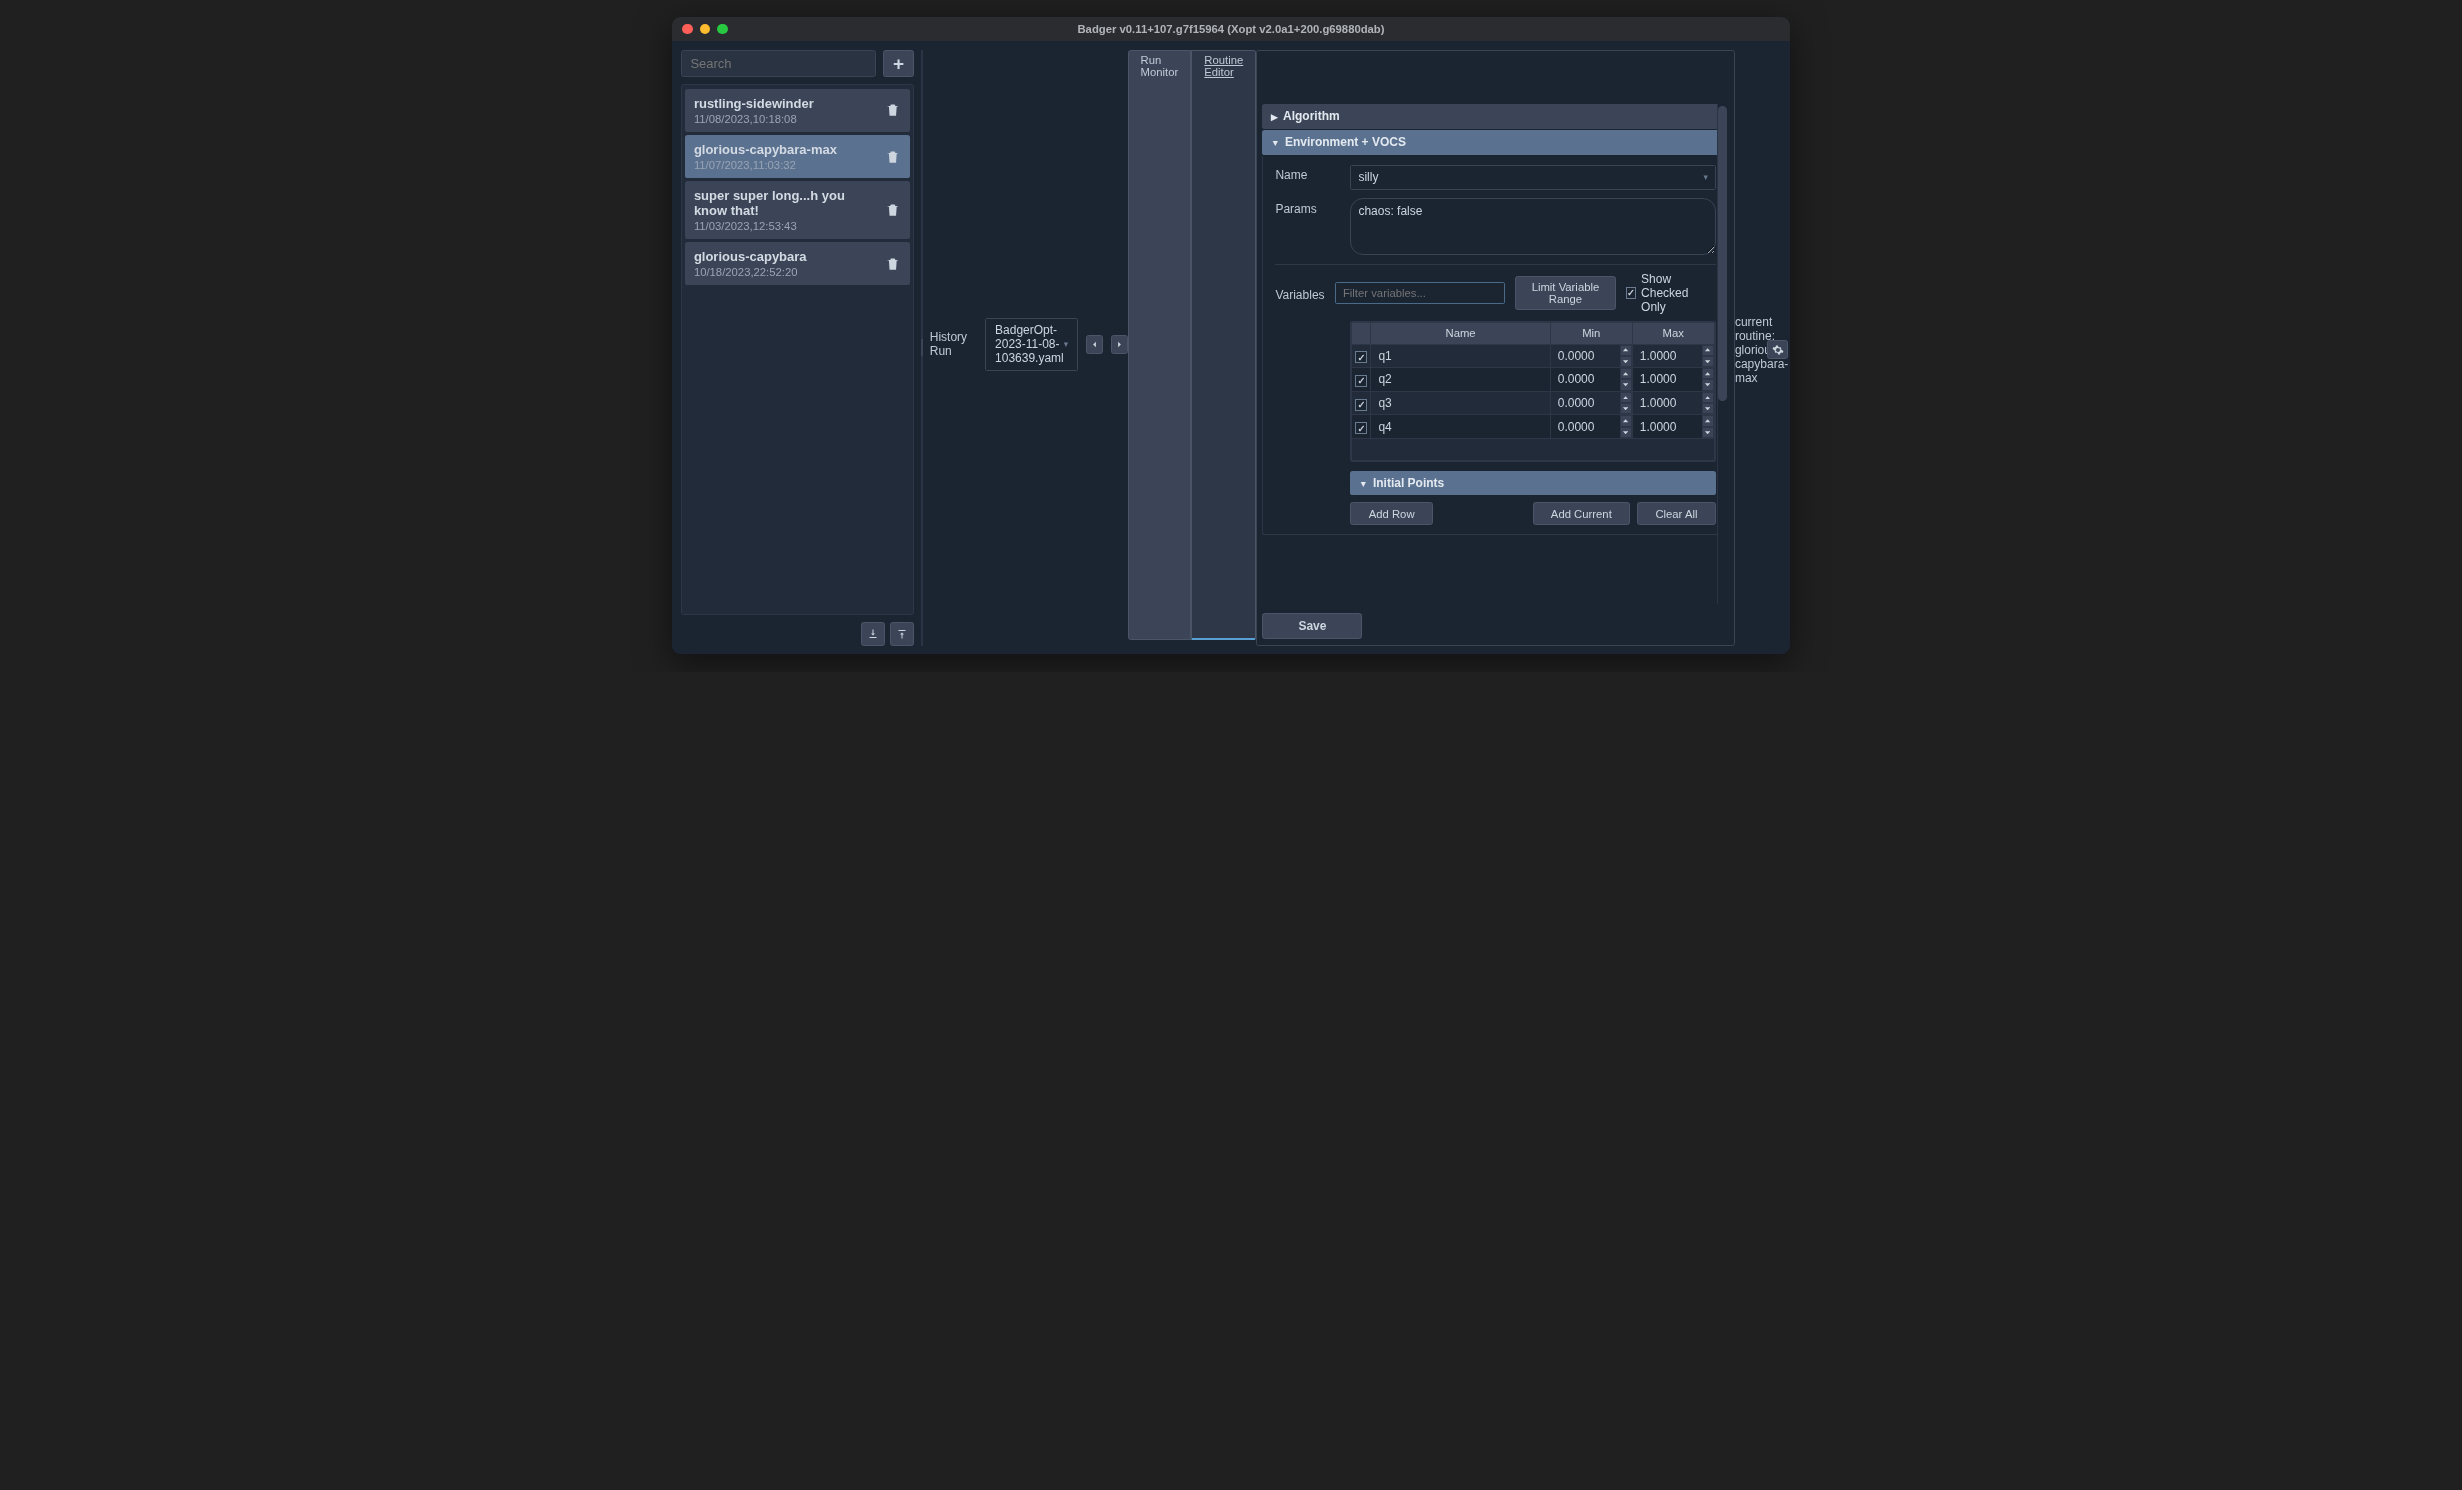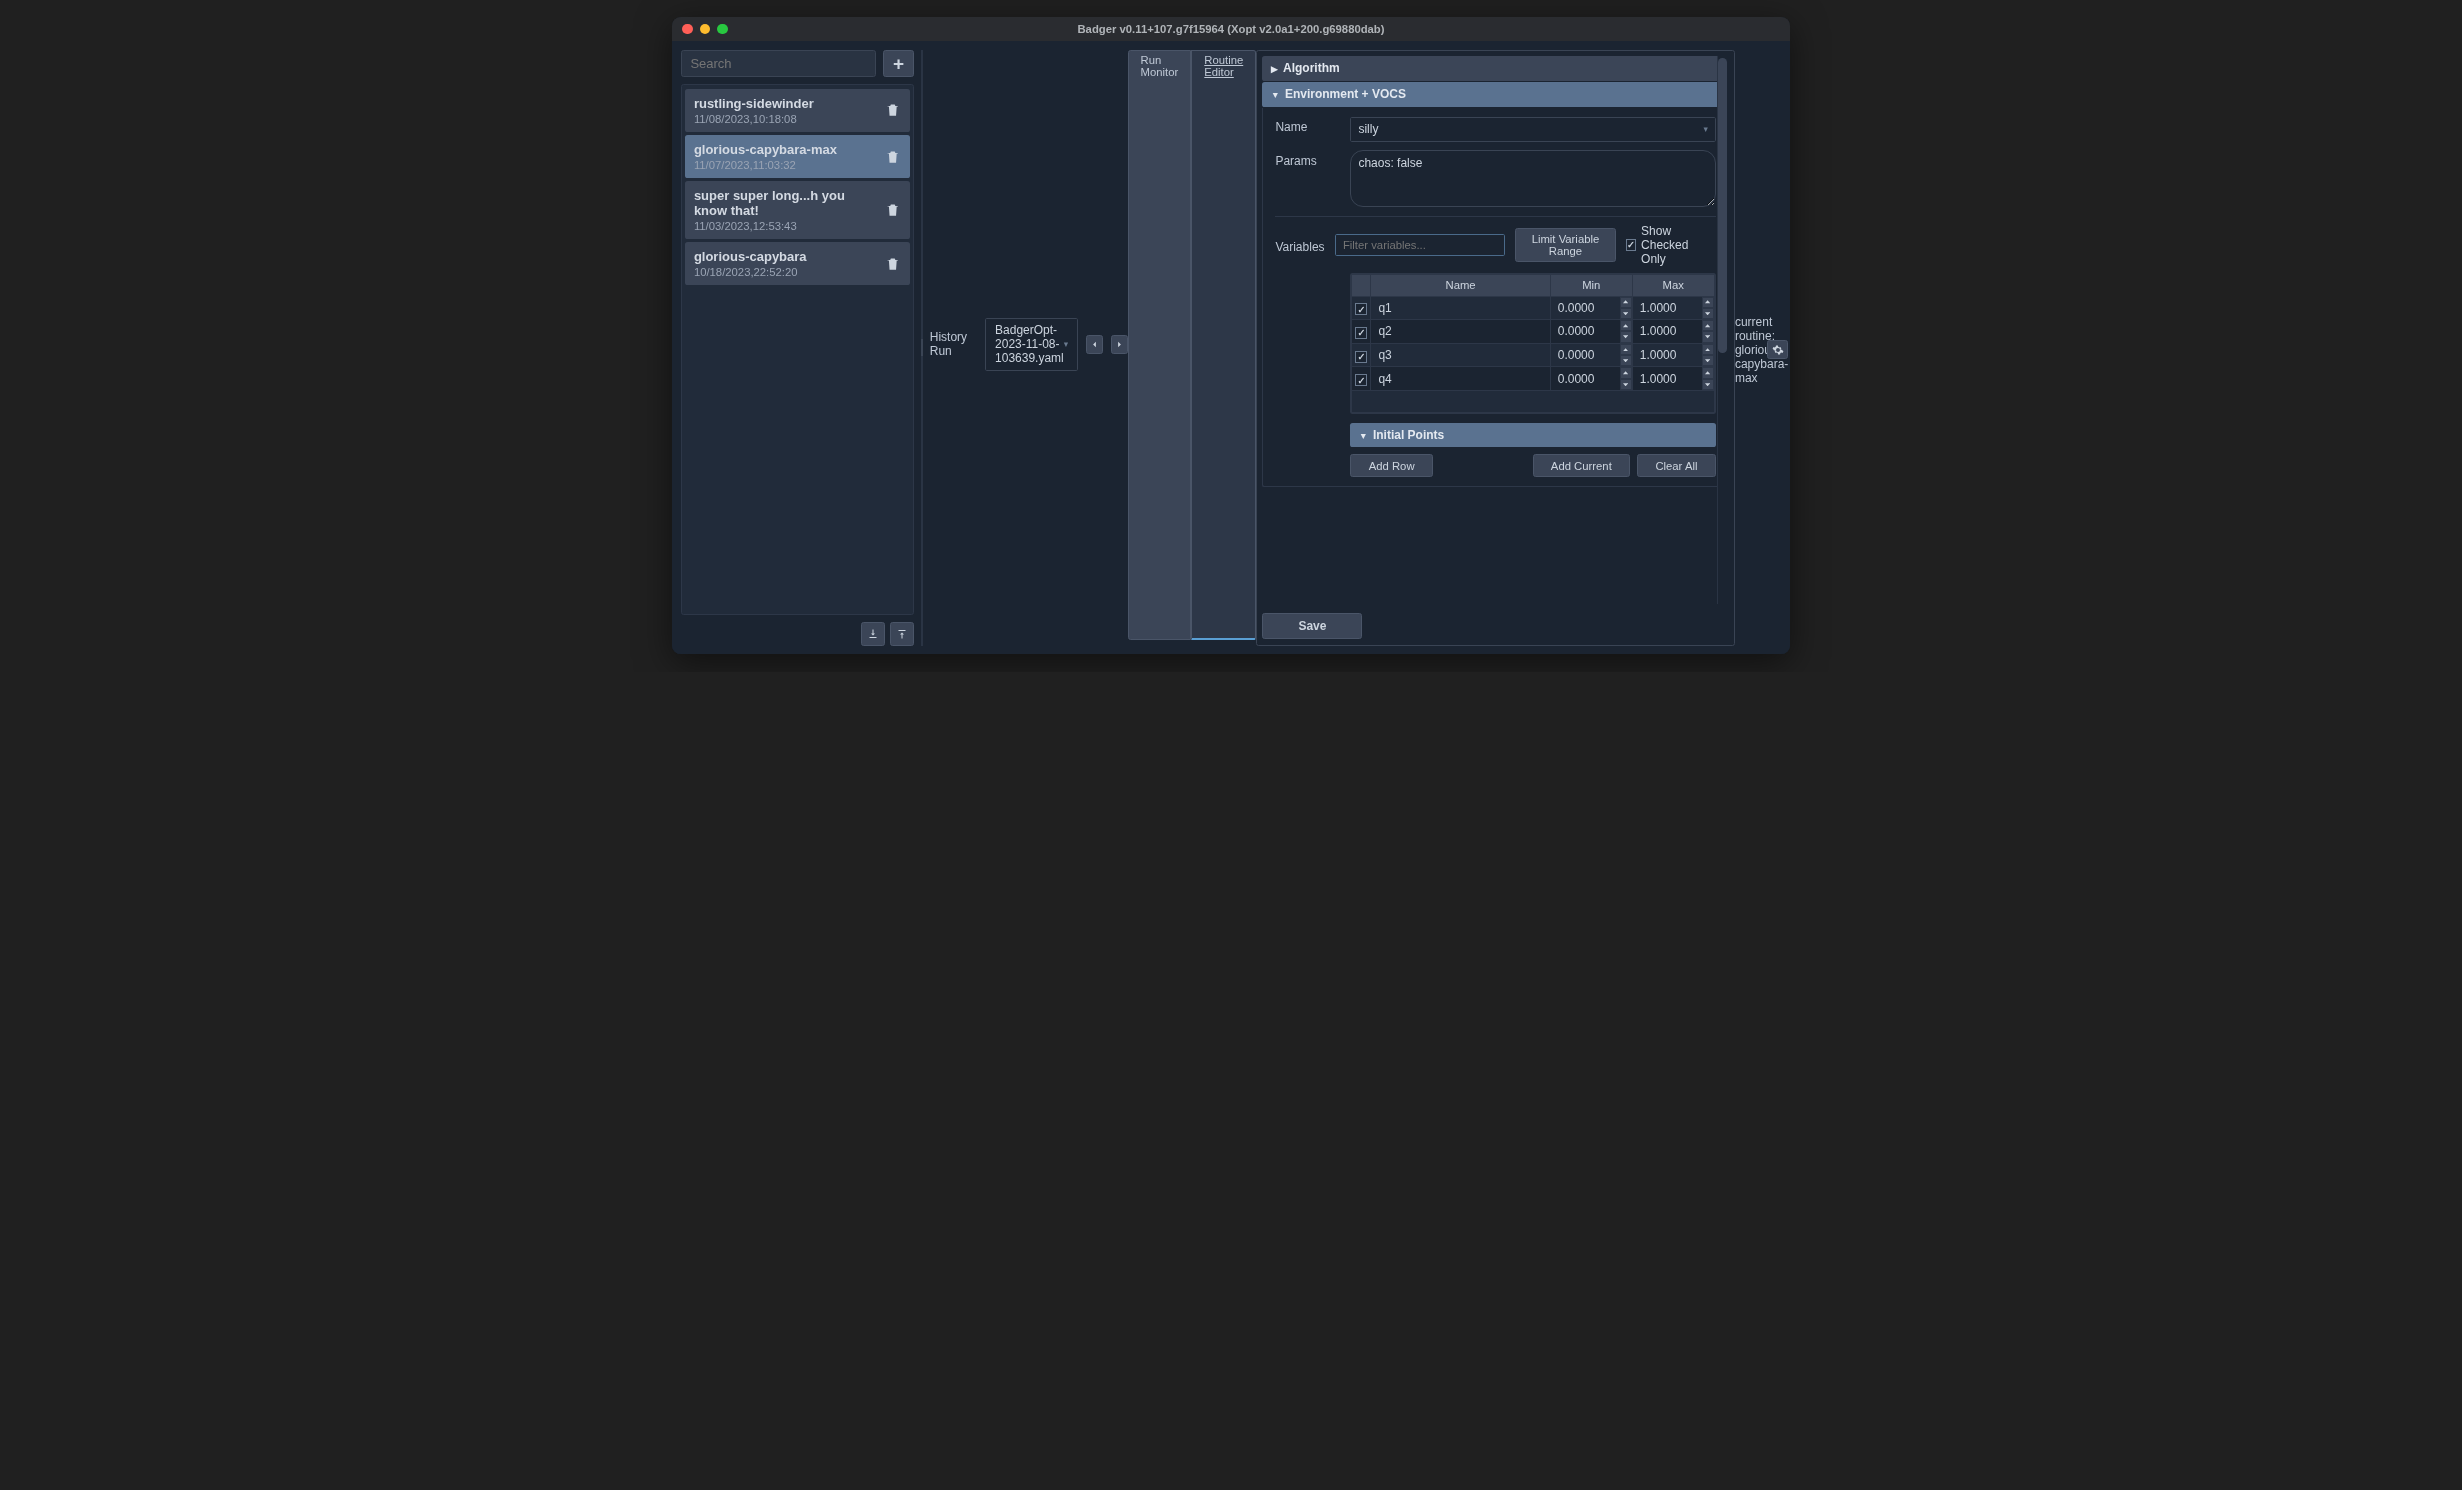--- a/index.html
+++ b/index.html
@@ -34,21 +34,21 @@
 .history-label { color: #bfc8d5; font-size: 12px; }
 .history-select { flex: 1; background: #1b2431; border: 0.9px solid #3a4454; color: #cdd5df; padding: 4.3px 8.7px; border-radius: 1.7px; font-size: 12px; display:flex; align-items:center; justify-content:space-between;}
 .nav-btn { width: 21px; height: 19px; background: #3b4557; border: 0.9px solid #4a5568; border-radius: 2.6px; cursor: pointer; display:flex; align-items:center; justify-content:center;}
 .nav-btn svg { width: 7px; height: 7px; fill: #cdd5df; }
 .tabs { display: flex; justify-content: center; margin-bottom: 5.2px; }
 .tab { padding: 3.5px 12px; background: #3b4557; border: 0.9px solid #4a5568; color: #bfc8d5; font-size: 11.3px; cursor: pointer; }
 .tab:first-child { border-radius: 2.6px 0 0 2.6px; }
 .tab:last-child { border-radius: 0 2.6px 2.6px 0; text-decoration: underline; }
 .tab.active { background: #2d3748; border-bottom: 2.6px solid #5a9fd4; padding-bottom: 1.7px; }
 .editor-frame { flex: 1; border: 0.9px solid #3a4454; border-radius: 2.6px; padding: 5.2px; display:flex; flex-direction:column; position:relative;}
-.editor-scroll { flex:1; overflow:hidden; position:relative;}
+.editor-scroll { flex:1; overflow:hidden; position:relative;margin-top:48px;}
 .scrollbar-v { position:absolute; right:0; top:0; bottom:0; width:12px; background:#1b2431; border-left:0.9px solid #2a3444;}
 .scroll-thumb { position:absolute; right:1.7px; top:1.7px; width:8.7px; height:295px; background:#3b4557; border-radius:4.3px;}
 .section-header { background: #5a7290; color: #e4e9f0; padding: 5.2px 8.7px; border-radius: 2.6px; display: flex; align-items: center; gap: 5.2px; font-size: 12px; font-weight: 600; cursor:pointer; margin-bottom:1.7px;}
 .section-header.collapsed { background: #3b4557; }
 .chevron { display: inline-block; transition: transform 0.1s; }
 .chevron.right::before { content: '▶'; font-size: 8.7px; }
 .chevron.down::before { content: '▼'; font-size: 8.7px; }
 .section-body { border: 0.9px solid #2d3748; border-top:none; border-radius: 0 0 2.6px 2.6px; padding: 8.7px 12px; margin-bottom:5.2px;}
 .form-row { display: flex; align-items: flex-start; gap: 14px; margin-bottom: 8.7px; }
 .form-label { width: 61px; color: #bfc8d5; font-size: 12px; padding-top:3.5px; }

